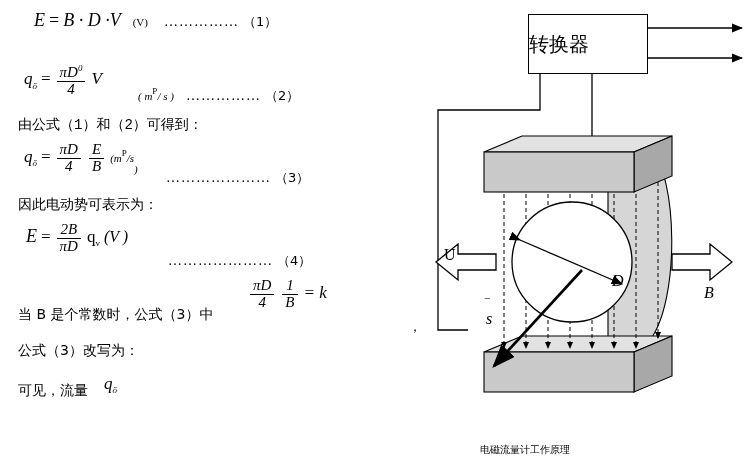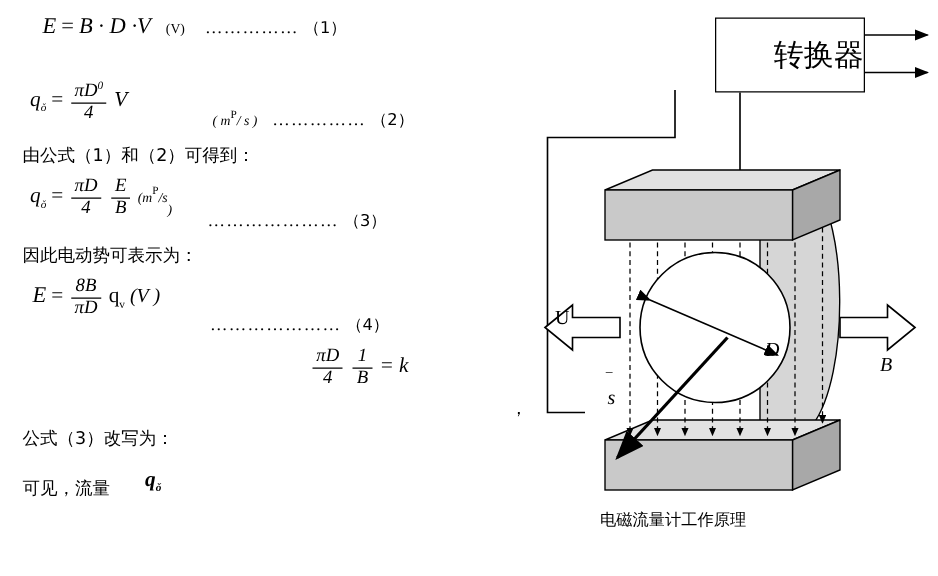--- a/index.html
+++ b/index.html
@@ -98,31 +98,30 @@
   .converter-box {
     position: absolute;
     left: 96px;
     top: 14px;
     width: 118px;
     height: 58px;
     border: 1.5px solid #000;
     background: #fff;
     display: flex;
     align-items: center;
-    justify-content: flex-end;
+    justify-content: flex-start;
     font-family: "DejaVu Sans", sans-serif;
-    font-size: 24px;
-    margin-left: 44px;
+    font-size: 20px;
   }
   .caption {
     position: absolute;
     left: 48px;
-    top: 407px;
+    top: 443px;
     font-family: "DejaVu Sans", sans-serif;
-    font-size: 13px;
+    font-size: 10px;
     white-space: nowrap;
   }
   .lbl {
     position: absolute;
     font-family: "Liberation Serif", serif;
     font-size: 16px;
   }
   svg.dg {
     position: absolute;
     left: 0;
@@ -150,27 +149,27 @@
 
     <div class="line" style="left:6px; top:58px;">
       <span class="math">q</span><span class="math sub">ǒ</span>
       <span class="math mathup">=</span>
       <span class="frac">
         <span class="num"><span>πD</span><span class="tiny">0</span></span>
         <span class="den">4</span>
       </span>
       <span class="math">V</span>
     </div>
-    <div class="line" style="left:152px; top:80px;">
+    <div class="line" style="left:120px; top:80px;">
       <span class="math small">( m</span><span class="tiny">P</span><span class="math small">/ s )</span>
       <span class="dots" style="margin-left:8px;">……………</span>
       <span class="eqnum">（2）</span>
     </div>
 
-    <div class="line cn" style="left:0px; top:110px;">由公式（1）和（2）可得到：</div>
+    <div class="line cn" style="left:0px; top:110px;font-family:Liberation Mono, monospace;">由公式（1）和（2）可得到：</div>
 
     <div class="line" style="left:6px; top:136px;">
       <span class="math">q</span><span class="math sub">ǒ</span>
       <span class="math mathup">=</span>
       <span class="frac">
         <span class="num">πD</span>
         <span class="den">4</span>
       </span>
       <span class="frac">
         <span class="num">E</span>
@@ -182,21 +181,21 @@
       <span class="dots">…………………</span>
       <span class="eqnum">（3）</span>
     </div>
 
     <div class="line cn" style="left:0px; top:190px;font-family:Liberation Mono, monospace;">因此电动势可表示为：</div>
 
     <div class="line" style="left:8px; top:216px;">
       <span class="math" style="font-size:18px;">E</span>
       <span class="math mathup">=</span>
       <span class="frac">
-        <span class="num">8B</span>
+        <span class="num">2B</span>
         <span class="den">πD</span>
       </span>
       <span class="math mathup" style="font-size:17px;">q</span><span class="mathup sub">v</span>
       <span class="math" style="font-size:16px;">(V )</span>
     </div>
     <div class="line" style="left:150px; top:245px;">
       <span class="dots">…………………</span>
       <span class="eqnum">（4）</span>
     </div>
 
@@ -205,26 +204,27 @@
         <span class="num">πD</span>
         <span class="den">4</span>
       </span>
       <span class="frac">
         <span class="num">1</span>
         <span class="den">B</span>
       </span>
       <span class="math">= k</span>
     </div>
 
+    <div class="line cn" style="left:0px; top:300px;">当 B 是个常数时，公式（3）中</div>
     <div class="line cn" style="left:390px; top:312px;">，</div>
 
     <div class="line cn" style="left:0px; top:336px;">公式（3）改写为：</div>
 
     <div class="line cn" style="left:0px; top:376px;">可见，流量</div>
-    <div class="line" style="left:98px; top:368px;font-weight:bold;">
+    <div class="line" style="left:86px; top:368px;">
       <span class="math">q</span><span class="math sub">ǒ</span>
     </div>
 
   </div>
 
   <div class="diagram">
 
     <svg class="dg" viewBox="0 0 318 461">
       <defs>
         <marker id="arrowhead" markerWidth="9" markerHeight="7" refX="8" refY="3.5" orient="auto">

